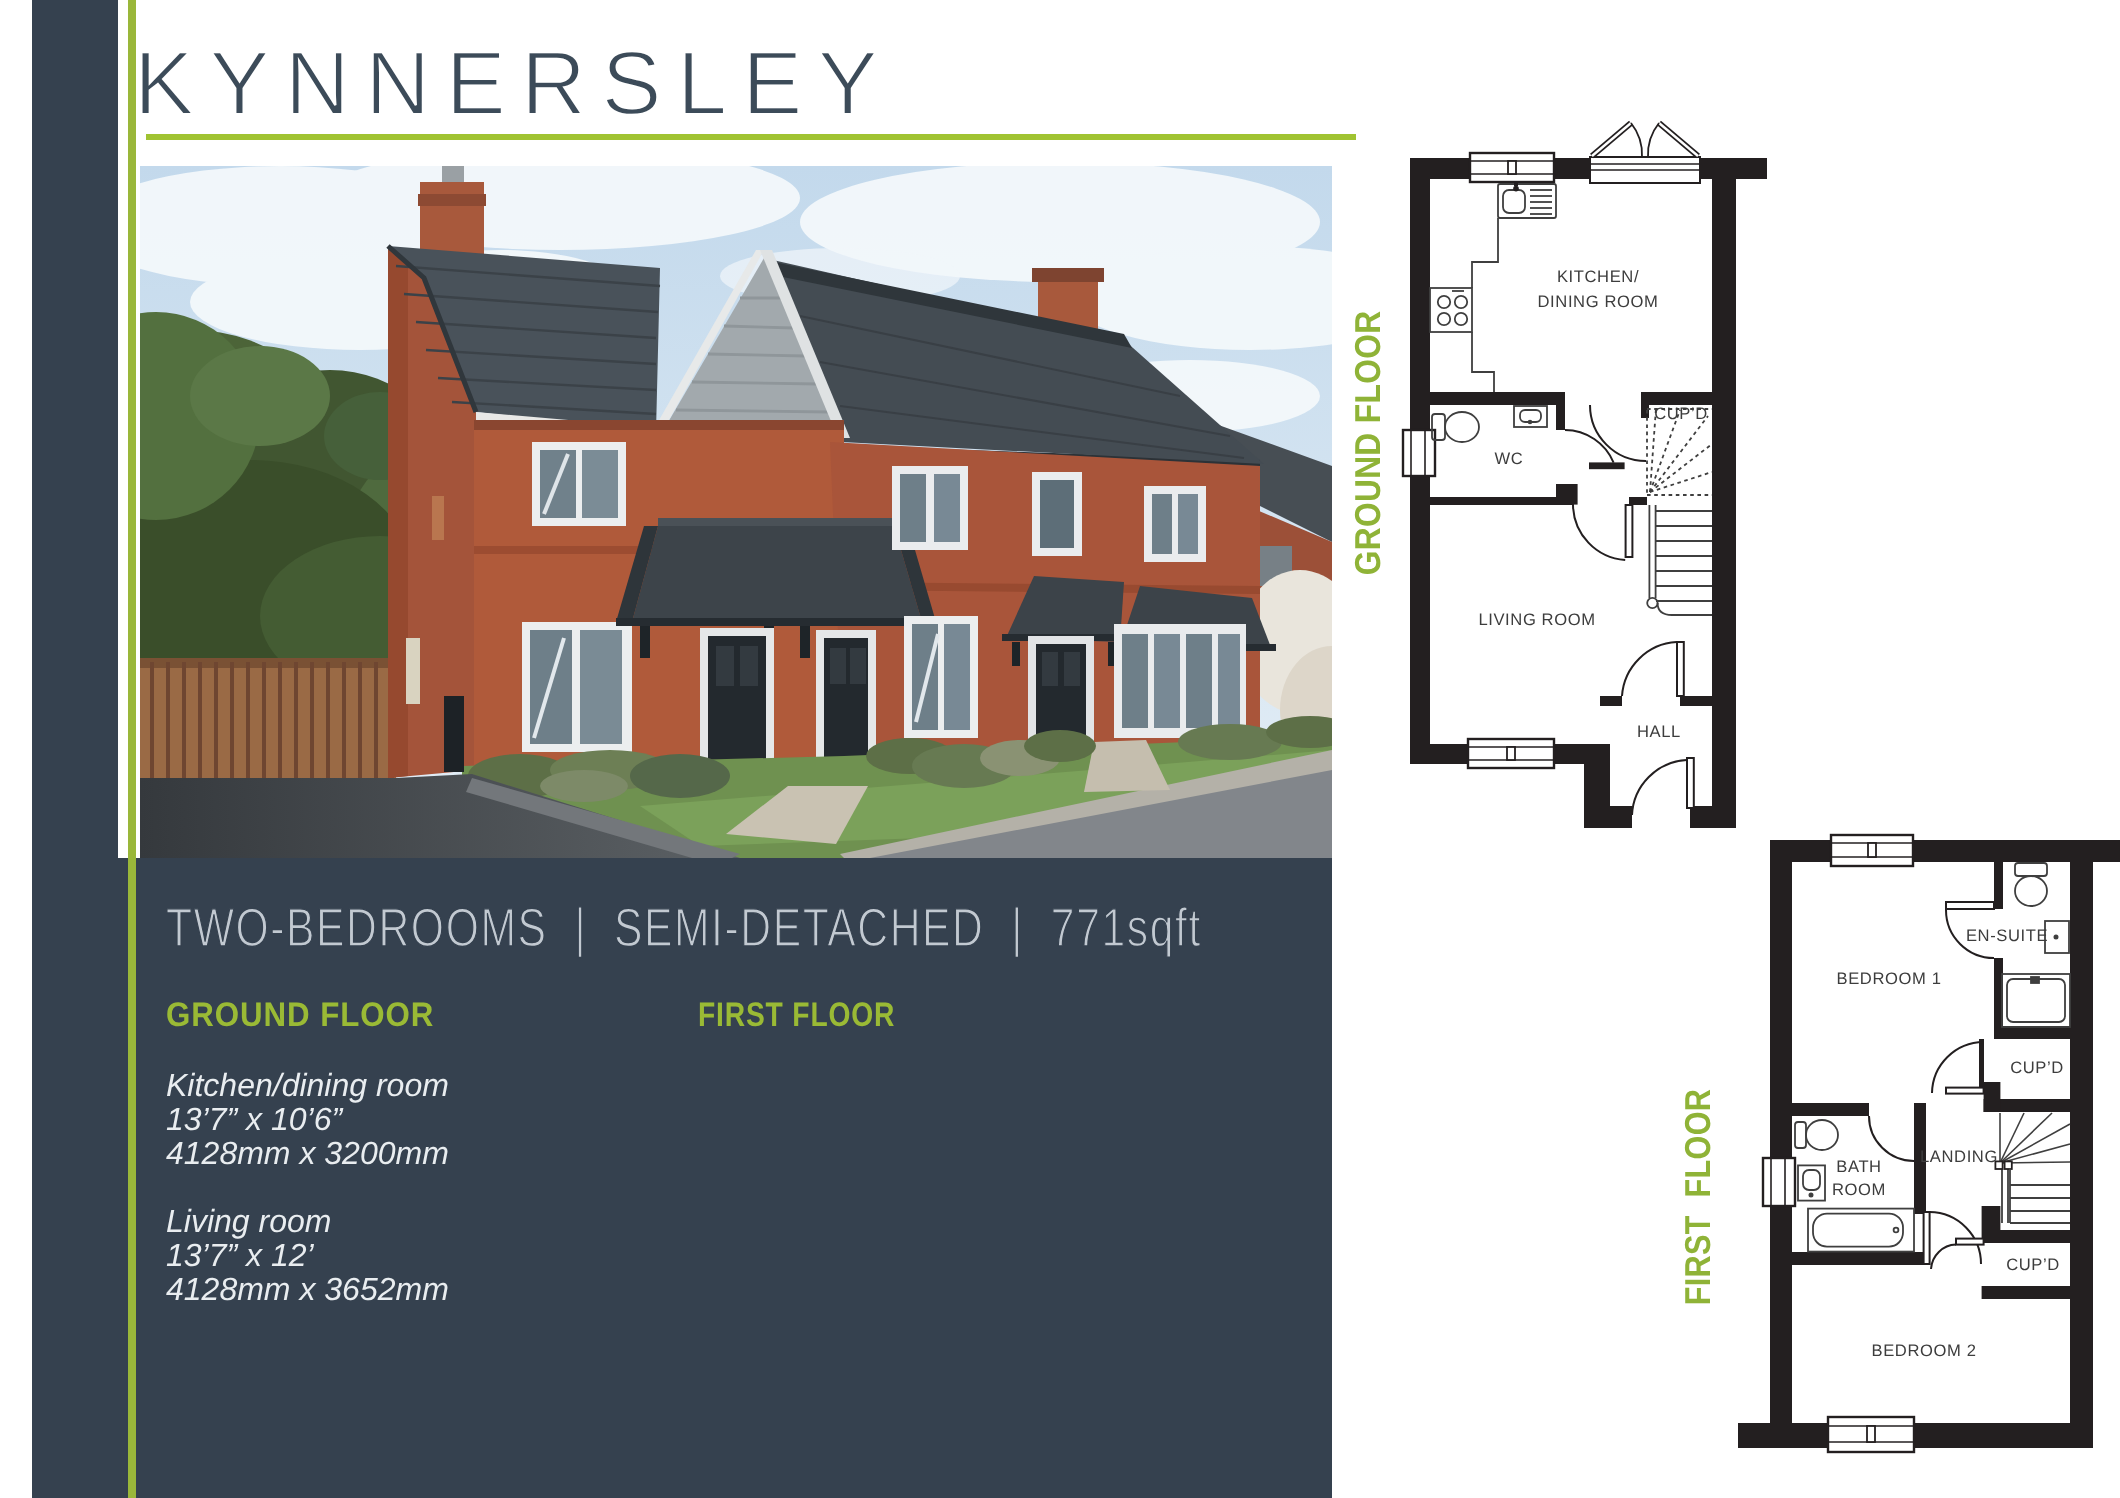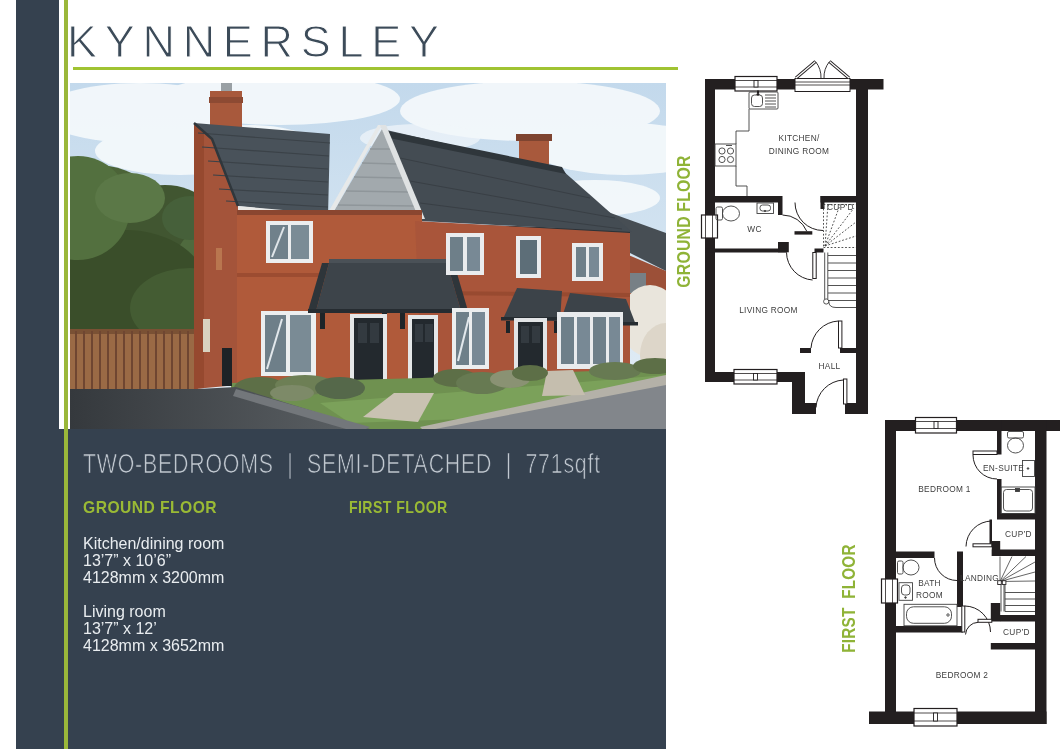--- a/index.html
+++ b/index.html
@@ -302,21 +302,21 @@
 
     <rect x="152" y="265" width="10" height="38" fill="#1d2226"></rect>
   </svg>
 
   <div class="bigline">TWO-BEDROOMS&nbsp; | &nbsp;SEMI-DETACHED&nbsp; | &nbsp;771sqft</div>
 
   <div class="colhead" style="left:67px;top:498px;transform:scaleX(0.92);transform-origin:0 0;">GROUND FLOOR</div>
 
   <div class="colhead" style="left:333px;top:498px;transform:scaleX(0.83);transform-origin:0 0;">FIRST FLOOR</div>
 
-  <div class="colbody" style="left:67px;top:535px;">Kitchen/dining room<br>13’7” x 10’6”<br>4128mm x 3200mm<br><br>Living room<br>13’7” x 12’<br>4128mm x 3652mm</div>
+  <div class="colbody" style="left:67px;top:535px;font-style:italic;">Kitchen/dining room<br>13’7” x 10’6”<br>4128mm x 3200mm<br><br>Living room<br>13’7” x 12’<br>4128mm x 3652mm</div>
 
 
   <div class="floorlabel" style="left:599px;top:216px;width:139px;text-align:center;transform:rotate(-90deg) scaleX(0.88);transform-origin:center;">GROUND FLOOR</div>
 
   <div class="floorlabel" style="left:764px;top:588px;width:139px;text-align:center;transform:rotate(-90deg) scaleX(0.85);transform-origin:center;">FIRST&nbsp;&nbsp;FLOOR</div>
 
   <svg style="position:absolute;left:680px;top:55px;" width="210" height="365" viewBox="680 55 210 365">
     <g fill="#231f20">
 
       <rect x="689" y="79" width="178.5" height="10.5"></rect>

